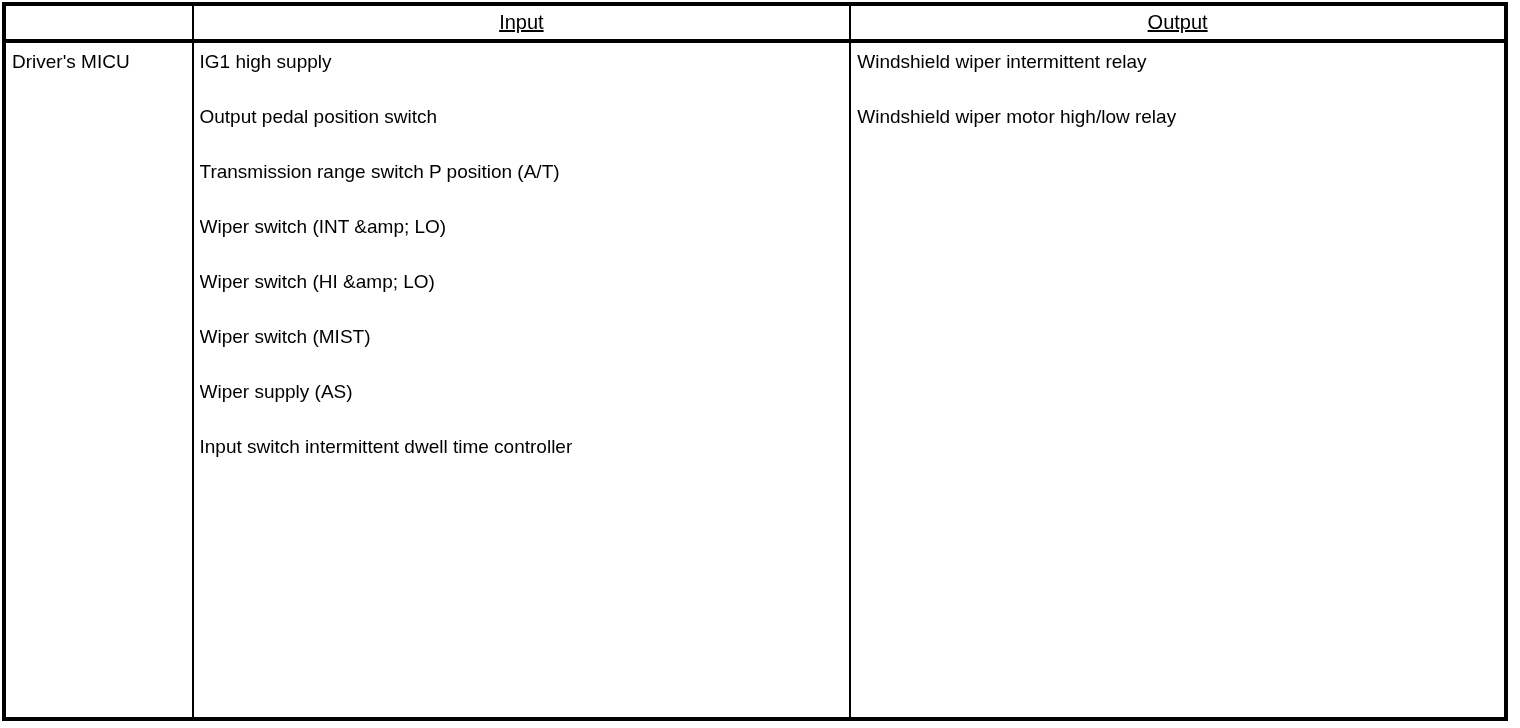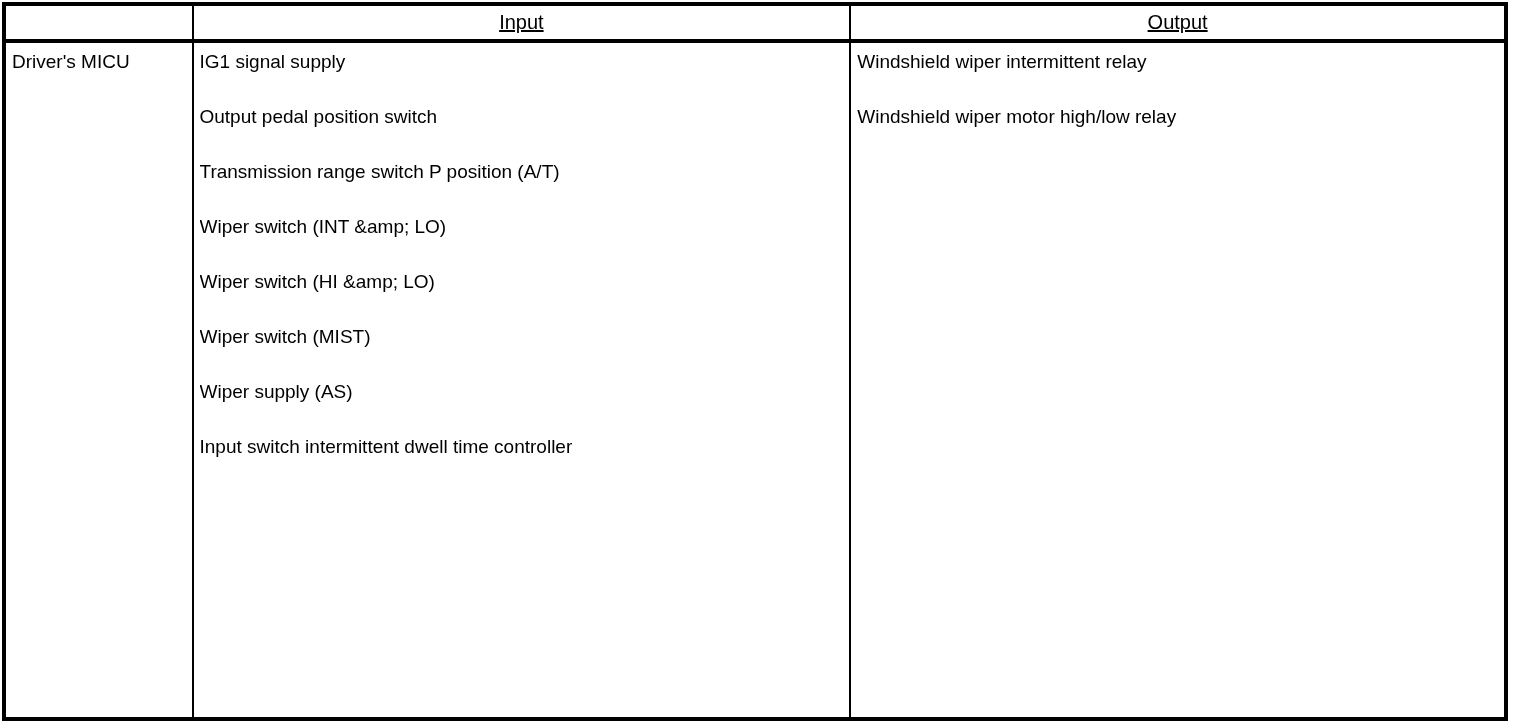--- a/index.html
+++ b/index.html
@@ -87,21 +87,21 @@
       <tr>
         <th></th>
         <th>Input</th>
         <th>Output</th>
       </tr>
     </thead>
     <tbody>
         <tr class="row-micu">
     <td class="label-cell">Driver's MICU</td>
     <td>
-            <div class="line">IG1 signal supply</div>
+            <div class="line">IG1 high supply</div>
             <div class="line">Output pedal position switch</div>
             <div class="line">Transmission range switch P position (A/T)</div>
             <div class="line">Wiper switch (INT &amp;amp; LO)</div>
             <div class="line">Wiper switch (HI &amp;amp; LO)</div>
             <div class="line">Wiper switch (MIST)</div>
             <div class="line">Wiper supply (AS)</div>
             <div class="line">Input switch intermittent dwell time controller</div>
           </td>
     <td>
             <div class="line">Windshield wiper intermittent relay</div>

